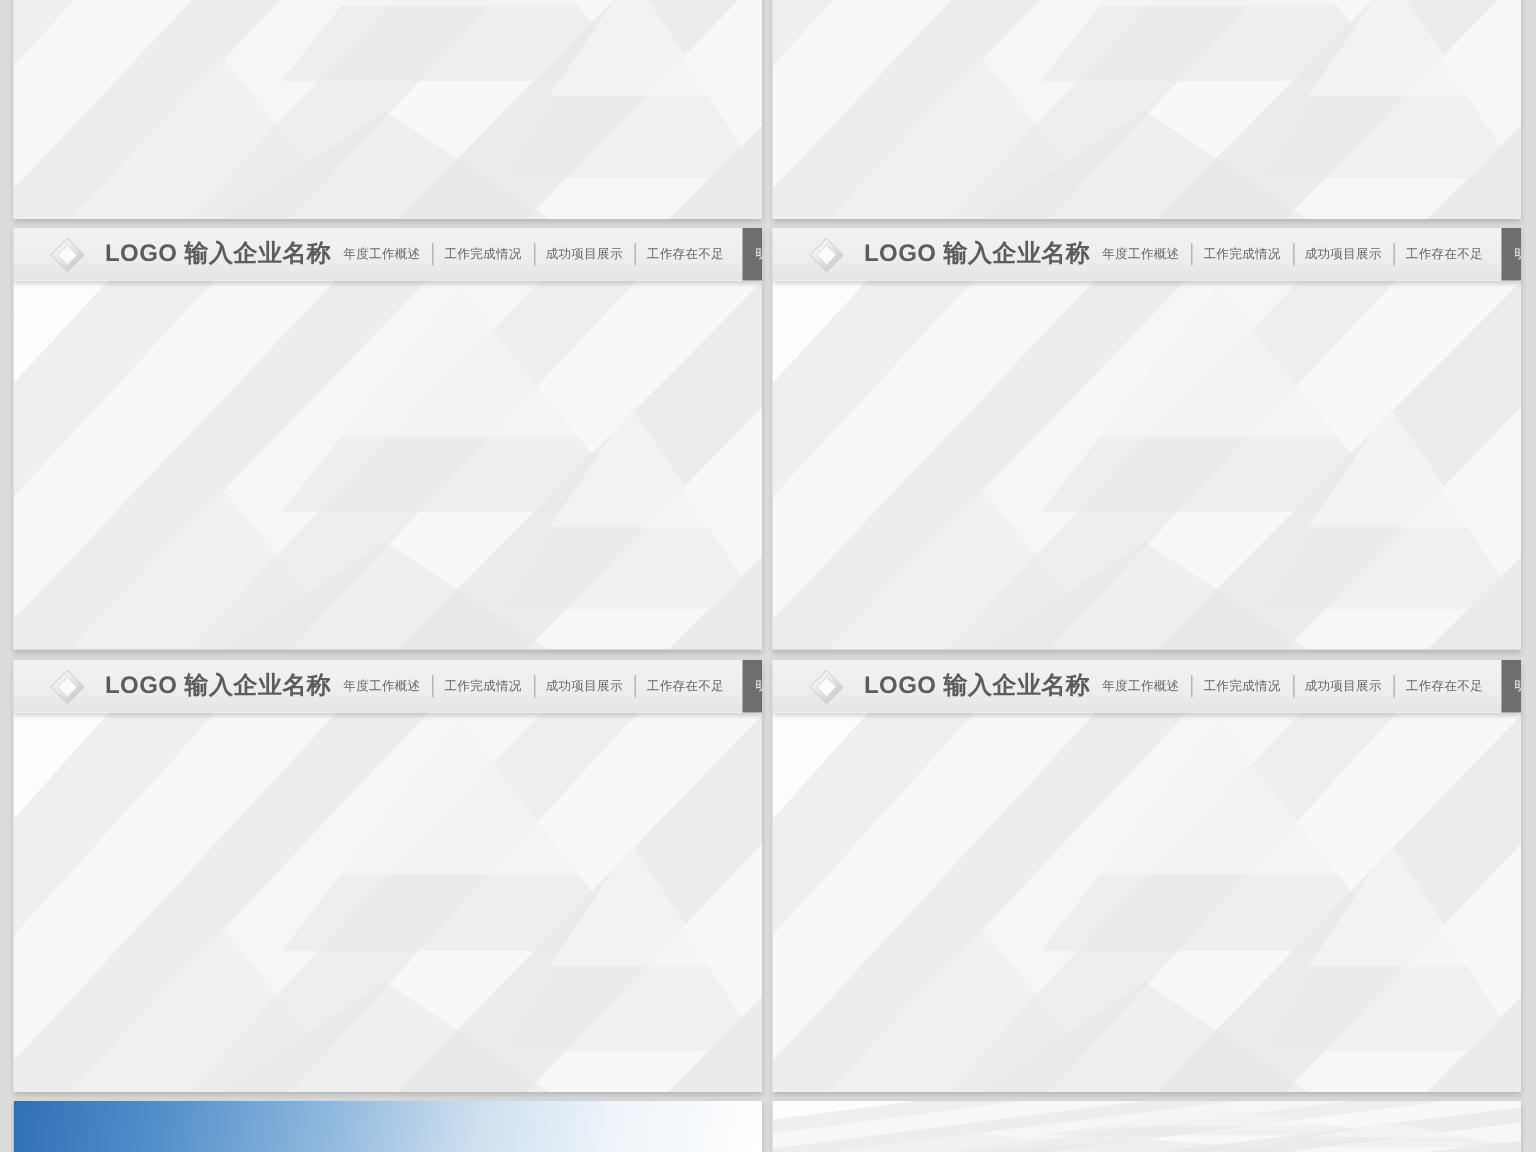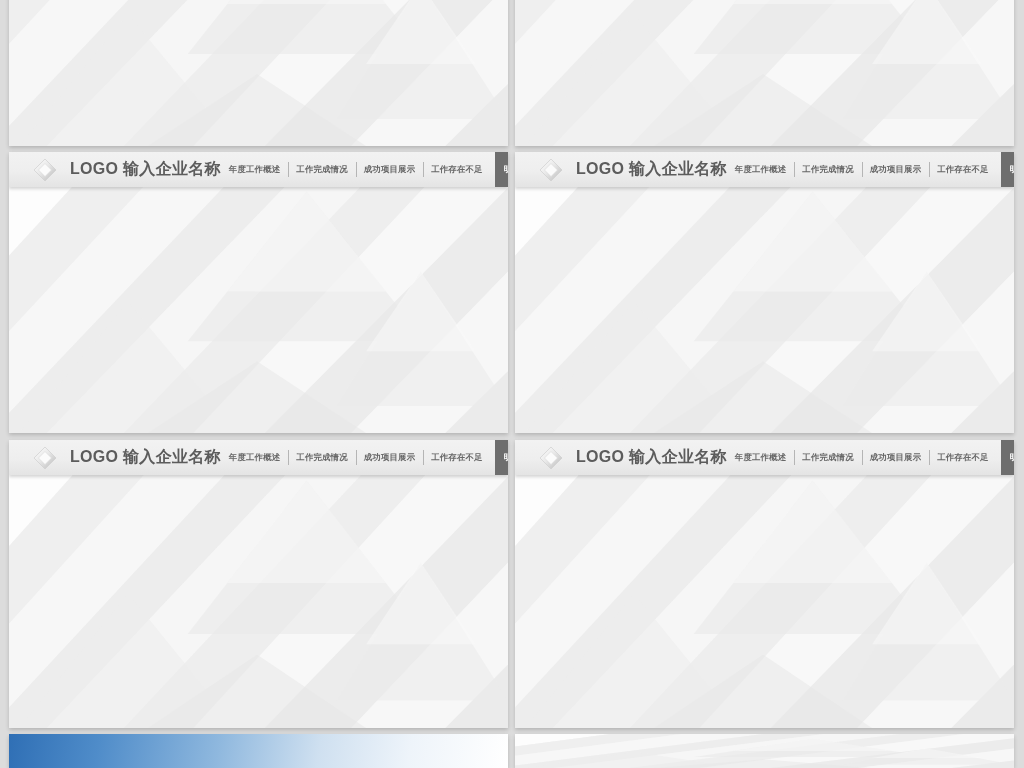--- a/index.html
+++ b/index.html
@@ -14,21 +14,21 @@
 
   
   .hdr{position:absolute;left:0;top:0;width:100%;height:35px;
        background:linear-gradient(180deg,#f2f2f2 0%,#eeeeee 55%,#e4e4e4 100%);
        box-shadow:0 2px 3px rgba(0,0,0,.16);display:flex;align-items:center;z-index:40;}
   .hdr .logo{margin-left:22px;width:28px;height:28px;flex:0 0 auto;}
   .hdr .brand{margin-left:11px;font-size:16px;font-weight:bold;color:#5c5c5c;
               letter-spacing:.3px;white-space:nowrap;}
   .hdr .navs{margin-left:auto;display:flex;align-items:stretch;height:35px;}
   .nav{display:flex;align-items:center;padding:0 8px;font-size:8.4px;color:#666;
-       font-weight:bold;white-space:nowrap;position:relative;letter-spacing:.2px;}
+       font-weight:normal;white-space:nowrap;position:relative;letter-spacing:.2px;}
   .nav+.nav:before{content:"";position:absolute;left:0;top:10px;bottom:10px;width:1px;
                    background:#b5b5b5;}
   .nav.active{background:#6e6e6e;color:#fff;padding:0 9px;margin-left:4px;}
   .nav.active:before{display:none;}
 
   
   .s1{left:9px;  top:-136px; width:499px; height:282px;}
   .s2{left:515px;top:-136px; width:499px; height:282px;}
   .s3{left:9px;  top:152px;  width:499px; height:281px;}
   .s4{left:515px;top:152px;  width:499px; height:281px;}

